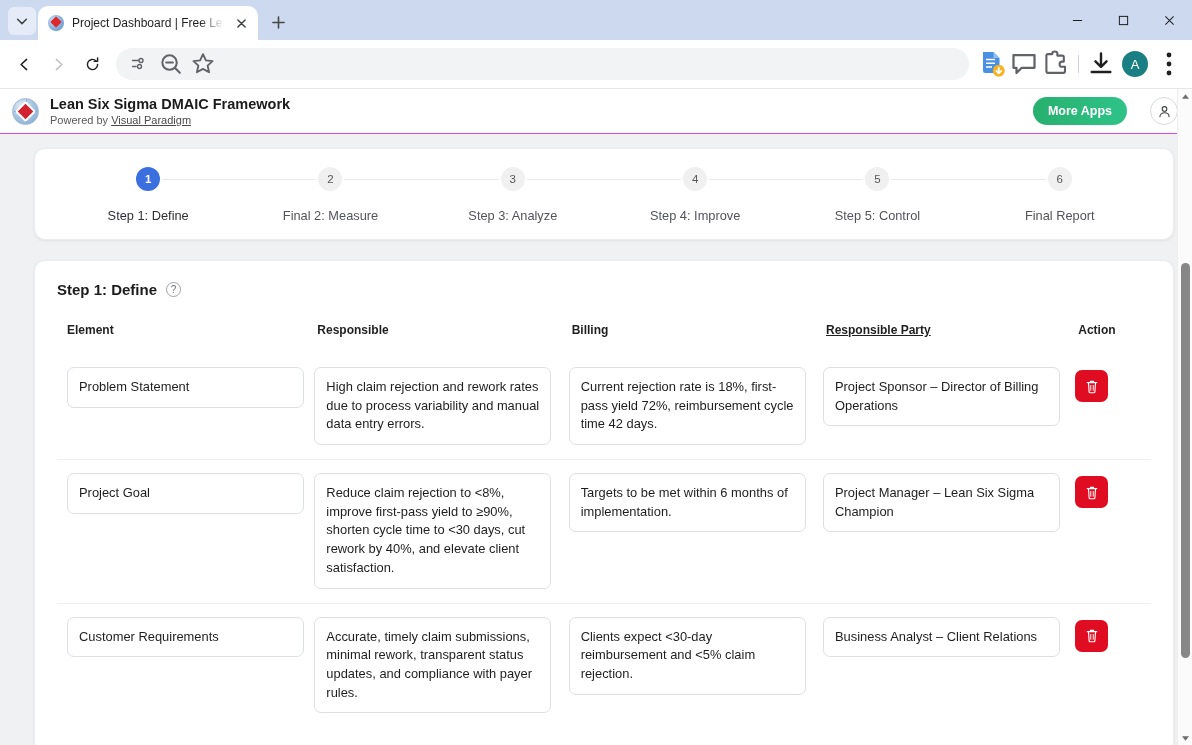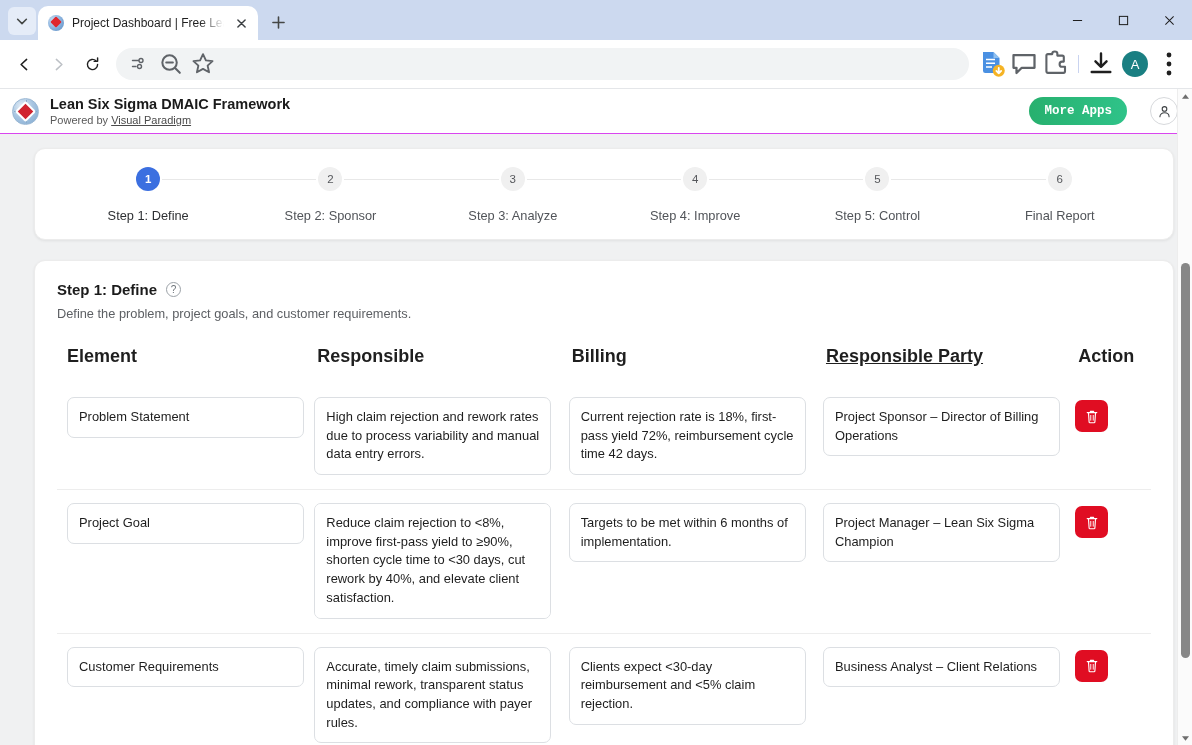--- a/index.html
+++ b/index.html
@@ -121,21 +121,21 @@
   }
   .app-title { font-size: 14.5px; font-weight: bold; color: #1b1b1b; line-height: 1.2; }
   .app-sub { font-size: 11px; color: #595959; margin-top: 1px; }
   .app-sub a { color: #4a4a4a; text-decoration: underline; }
   .header-spacer { flex: 1; }
   .more-apps {
     height: 28px; padding: 0 15px; border-radius: 14px;
     background: linear-gradient(90deg,#27b06e 0%, #2fc389 100%);
     color: #fff; font-size: 12.5px; font-weight: bold;
     display: flex; align-items: center; cursor: pointer; border: none;
-    font-family: Liberation Mono, monospace;
+    font-family: Liberation Sans, sans-serif;
     text-align: center;
   }
   .user-circle {
     width: 28px; height: 28px; border-radius: 50%; border: 1px solid #d7d9dc;
     background: #fff; display: flex; align-items: center; justify-content: center;
     margin-left: 12px; cursor: pointer;
   }
 
   .content-scroll { position: absolute; top: 46px; left: 0; right: 0; bottom: 0; overflow: hidden; }
   .content { padding: 13px 18px 0 34px; }
@@ -171,21 +171,21 @@
   .help-icon {
     width: 15px; height: 15px; border-radius: 50%;
     border: 1.3px solid #9aa0a6; color: #6b7177;
     font-size: 10px; display: flex; align-items: center; justify-content: center;
     cursor: pointer;
   }
   .define-desc { font-size: 12.8px; color: #5c5f63; margin-top: 8px; }
 
   table.grid { width: 100%; border-collapse: collapse; margin-top: 25px; table-layout: fixed; }
   table.grid th {
-    text-align: left; font-size: 18px; font-weight: bold; color: #1f1f1f;
+    text-align: left; font-size: 12px; font-weight: bold; color: #1f1f1f;
     padding: 0 0 14px 0;
   }
   table.grid th.c1 { width: 255px; padding-left: 10px; }
   table.grid th.c2 { width: 252px; padding-left: 3px; }
   table.grid th.c3 { width: 252px; padding-left: 3px; }
   table.grid th.c4 { width: 250px; padding-left: 3px; text-decoration: underline; }
   table.grid th.c5 { width: 75px; padding-left: 3px; }
   table.grid td { vertical-align: top; padding: 13px 4px 14px 0; border-top: 1px solid #ededed; }
   table.grid tr:first-child td { border-top: none; padding-top: 16px; }
   table.grid td.cell1 { padding-left: 10px; }
@@ -374,21 +374,21 @@
         <div class="card stepper-card">
           <div class="stepper">
             <div class="step active">
               <div class="step-line right"></div>
               <div class="step-circle">1</div>
               <div class="step-label">Step 1: Define</div>
             </div>
             <div class="step">
               <div class="step-line right"></div>
               <div class="step-circle">2</div>
-              <div class="step-label">Step 2: Sponsor</div>
+              <div class="step-label">Final 2: Measure</div>
             </div>
             <div class="step">
               <div class="step-line right"></div>
               <div class="step-circle">3</div>
               <div class="step-label">Step 3: Analyze</div>
             </div>
             <div class="step">
               <div class="step-line right"></div>
               <div class="step-circle">4</div>
               <div class="step-label">Step 4: Improve</div>
@@ -404,21 +404,20 @@
               <div class="step-label">Final Report</div>
             </div>
           </div>
         </div>
 
         <div class="card define-card">
           <div class="define-title-row">
             <div class="define-title">Step 1: Define</div>
             <div class="help-icon">?</div>
           </div>
-          <div class="define-desc">Define the problem, project goals, and customer requirements.</div>
 
           <table class="grid">
             <thead>
               <tr>
                 <th class="c1">Element</th>
                 <th class="c2">Responsible</th>
                 <th class="c3">Billing</th>
                 <th class="c4">Responsible Party</th>
                 <th class="c5">Action</th>
               </tr>

